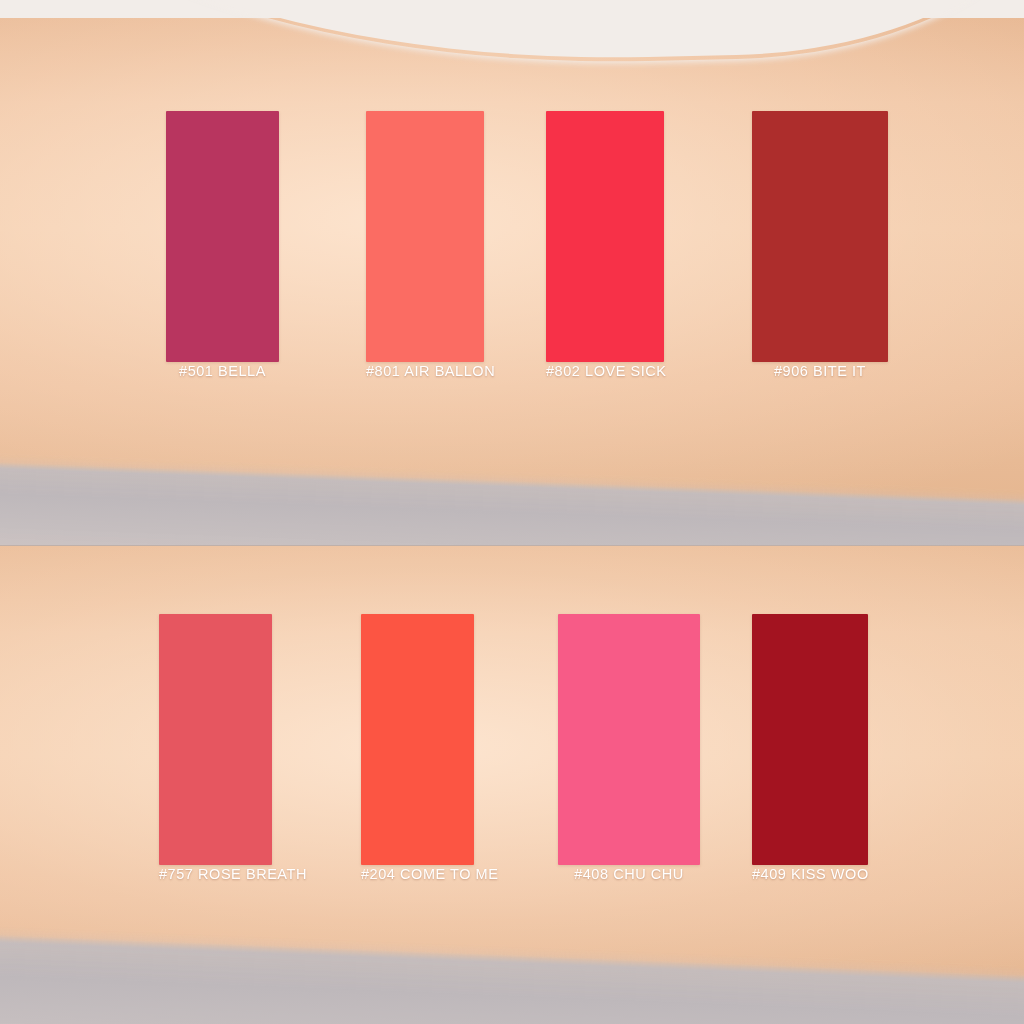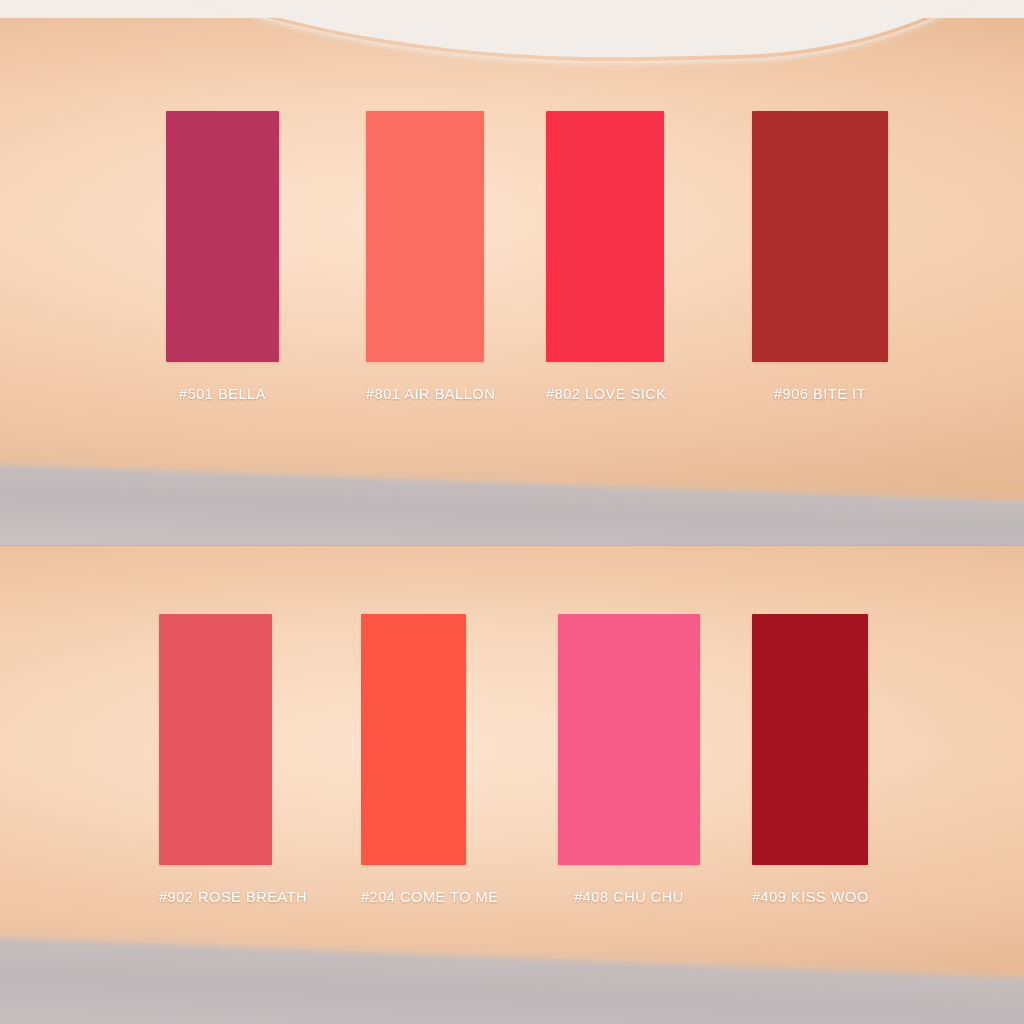--- a/index.html
+++ b/index.html
@@ -121,21 +121,21 @@
   .swatch-cell {
     position: absolute;
     text-align: center;
   }
   .swatch {
     width: 100%;
     border-radius: 1px;
     box-shadow: 0 1px 3px rgba(120,70,50,0.18);
   }
   .swatch-label {
-    margin-top: 24px;
+    margin-top: 1px;
     color: #ffffff;
     font-size: 14.5px;
     letter-spacing: 0.55px;
     font-weight: 500;
     white-space: nowrap;
     text-shadow: 0 1px 2px rgba(150,95,70,0.45);
   }
 </style>
 </head>
 <body>
@@ -182,24 +182,24 @@
 
     <div id="skin-bottom" class="skin"></div>
 
     <div id="band-bottom-soft"></div>
     <div id="band-bottom" class="gray-band"></div>
 
     <div class="swatch-row" style="top:68px;">
 
       <div class="swatch-cell" style="left:159px; width:113px;">
         <div class="swatch" style="height:251px; background:#e65660;"></div>
-        <div class="swatch-label">#902 ROSE BREATH</div>
-      </div>
-
-      <div class="swatch-cell" style="left:361px; width:105px;">
+        <div class="swatch-label">#757 ROSE BREATH</div>
+      </div>
+
+      <div class="swatch-cell" style="left:361px; width:113px;">
         <div class="swatch" style="height:251px; background:#fc5543;"></div>
         <div class="swatch-label">#204 COME TO ME</div>
       </div>
 
       <div class="swatch-cell" style="left:558px; width:142px;">
         <div class="swatch" style="height:251px; background:#f75b87;"></div>
         <div class="swatch-label">#408 CHU CHU</div>
       </div>
 
       <div class="swatch-cell" style="left:752px; width:116px;">

